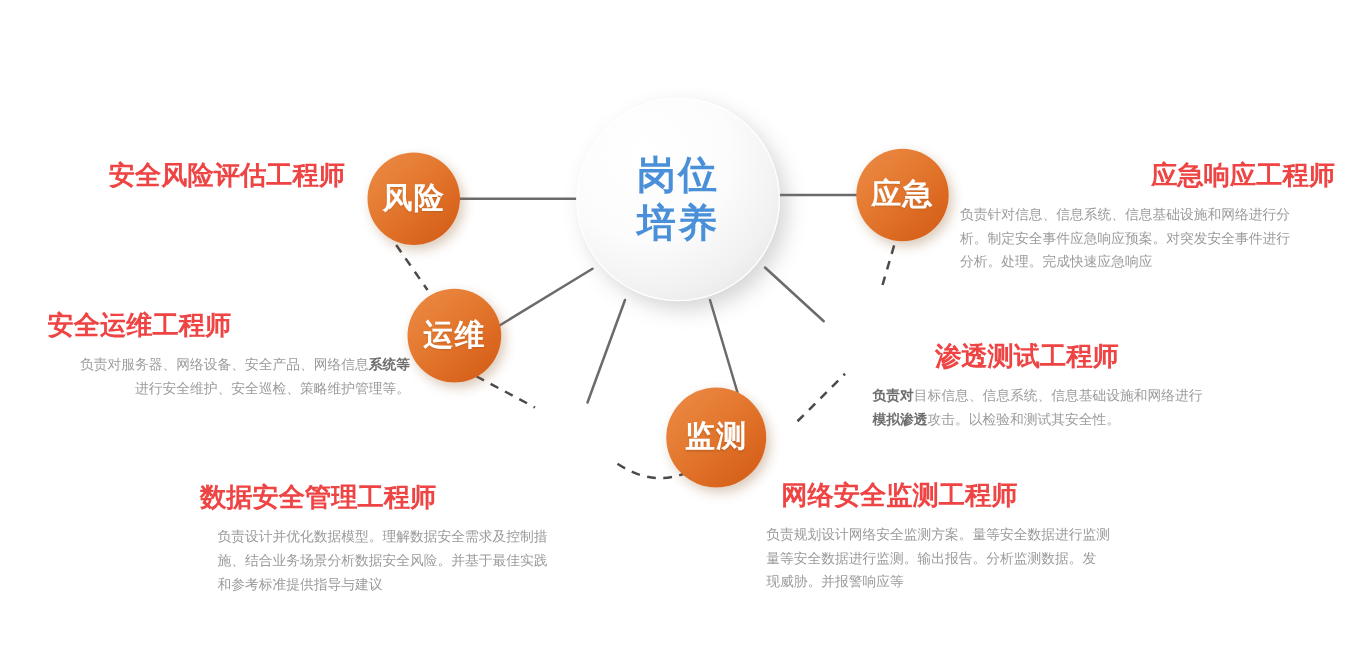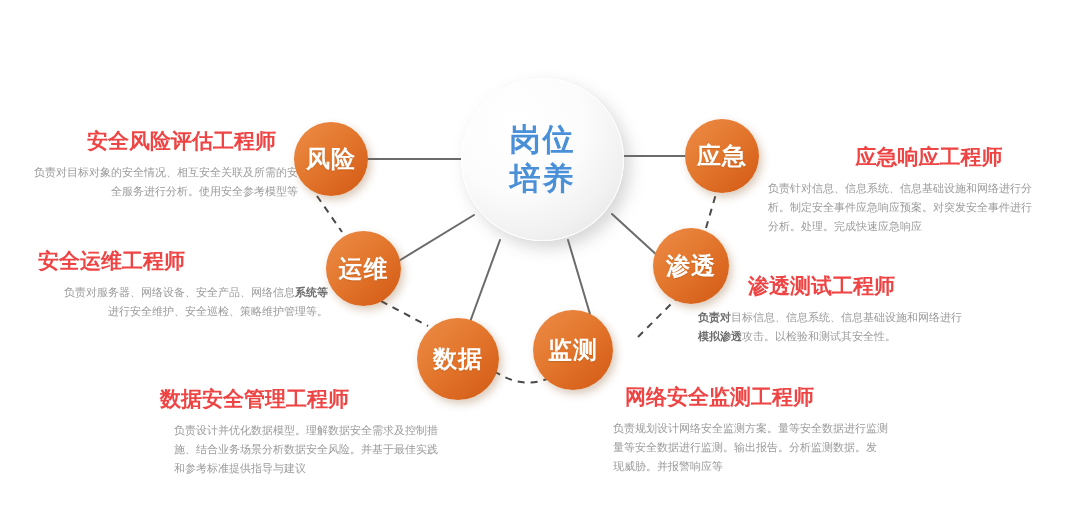--- a/index.html
+++ b/index.html
@@ -129,21 +129,21 @@
   .blk-data     { left: 160px; top: 387px;  width: 330px; }
   .blk-emerg    { left: 768px; top: 129px;  width: 300px; }
   .blk-pentest  { left: 690px; top: 274px;  width: 320px; }
   .blk-monitor  { left: 599px; top: 385px;  width: 330px; }
 
   .blk-data h3    { text-align: left; }
   .blk-monitor h3 { text-align: left; padding-left: 26px; }
   .blk-pentest h3 { text-align: left; padding-left: 58px; }
   .blk-ops h3     { text-align: left; padding-right: 58px; }
   .blk-risk h3    { text-align: right; padding-right: 22px; }
-  .blk-emerg h3   { text-align: center;  padding-left: 22px; margin-top: 16px; }
+  .blk-emerg h3   { text-align: right;  padding-left: 22px; }
 
   .blk-data p    { padding-left: 14px; }
   .blk-monitor p { padding-left: 14px; }
   .blk-pentest p { padding-left: 8px; }
   .blk-ops p     { padding-left: 20px; }
   .blk-risk p    { padding-left: 8px; }
   .blk-emerg p   { padding-left: 0px; }
 </style>
 </head>
 <body>
@@ -174,39 +174,29 @@
     <div class="hub-line">岗位</div>
     <div class="hub-line">培养</div>
   </div>
 
   <div class="node node-risk">
     <span>风险</span>
   </div>
   <div class="node node-ops">
     <span>运维</span>
   </div>
-  <div class="node node-data">
-    <span>数据</span>
-  </div>
   <div class="node node-monitor">
     <span>监测</span>
   </div>
-  <div class="node node-pentest">
-    <span>渗透</span>
-  </div>
   <div class="node node-emerg">
     <span>应急</span>
   </div>
 
   <div class="block blk-risk align-right">
     <h3>安全风险评估工程师</h3>
-    <p>
-      <span>负责对目标对象的安全情况、相互安全关联及所需的安</span><br>
-      <span>全服务进行分析。使用安全参考模型等</span>
-    </p>
   </div>
 
   <div class="block blk-ops align-right">
     <h3>安全运维工程师</h3>
     <p>
       <span>负责对服务器、网络设备、安全产品、网络信息</span><b>系统等</b><br>
       <span>进行安全维护、安全巡检、策略维护管理等。</span>
     </p>
   </div>
 

